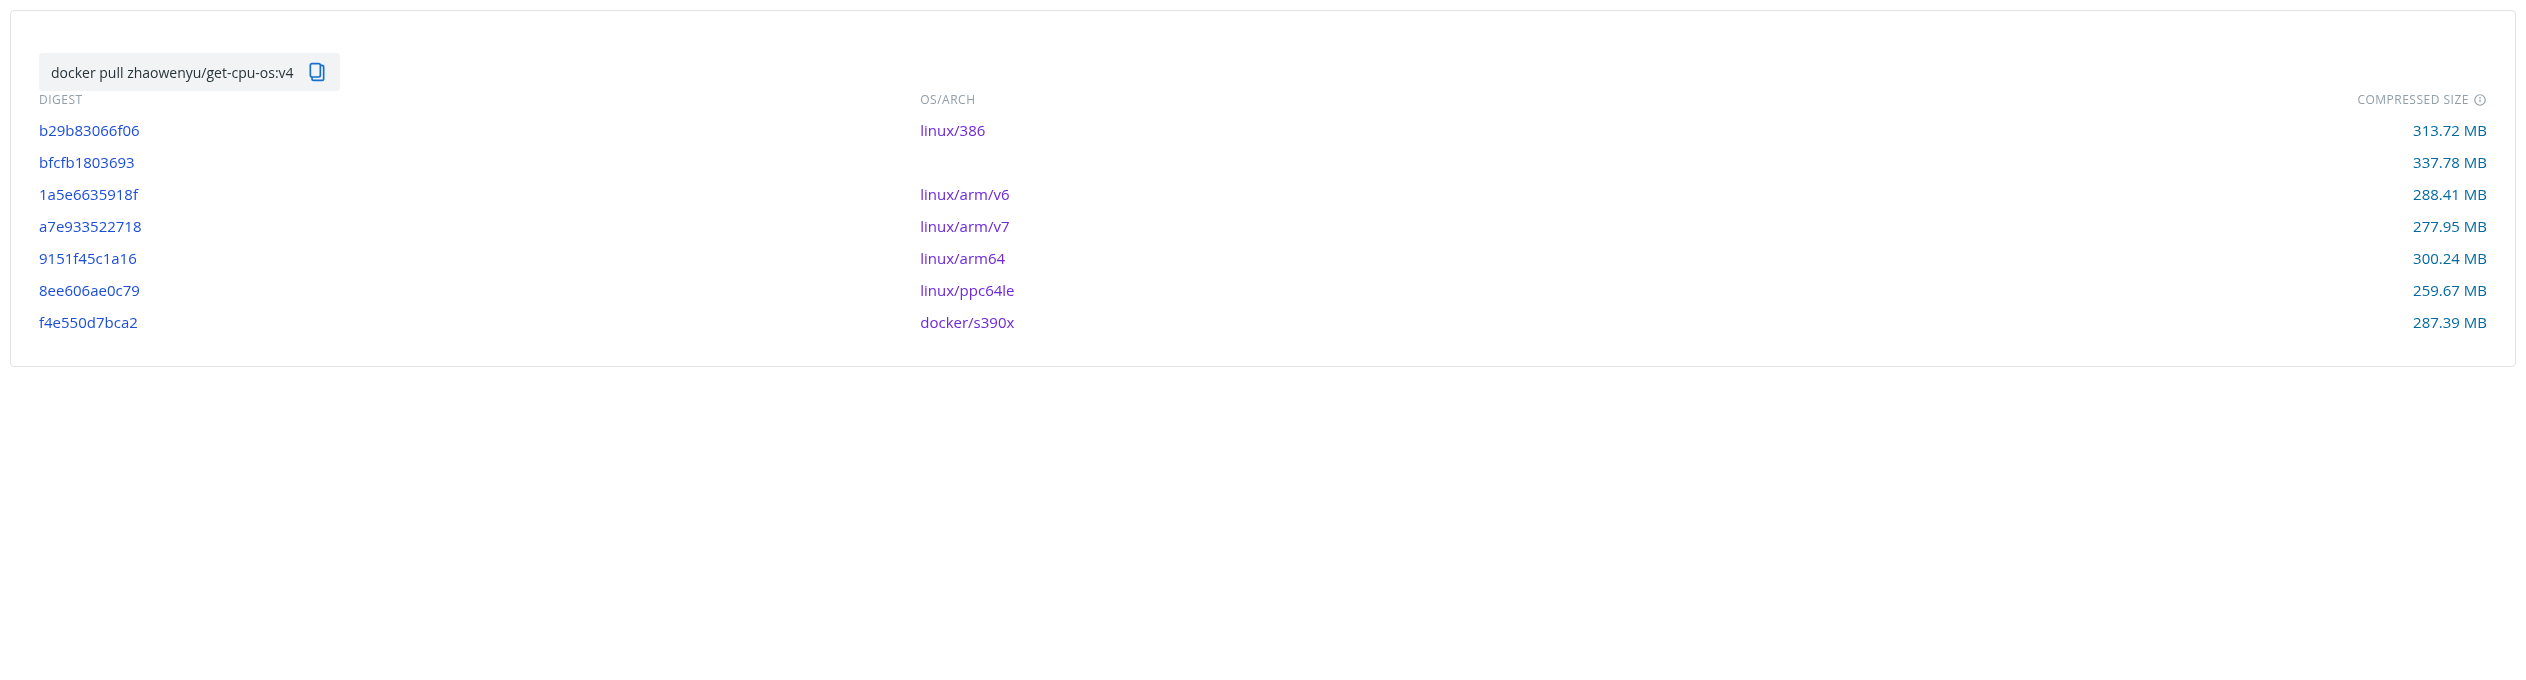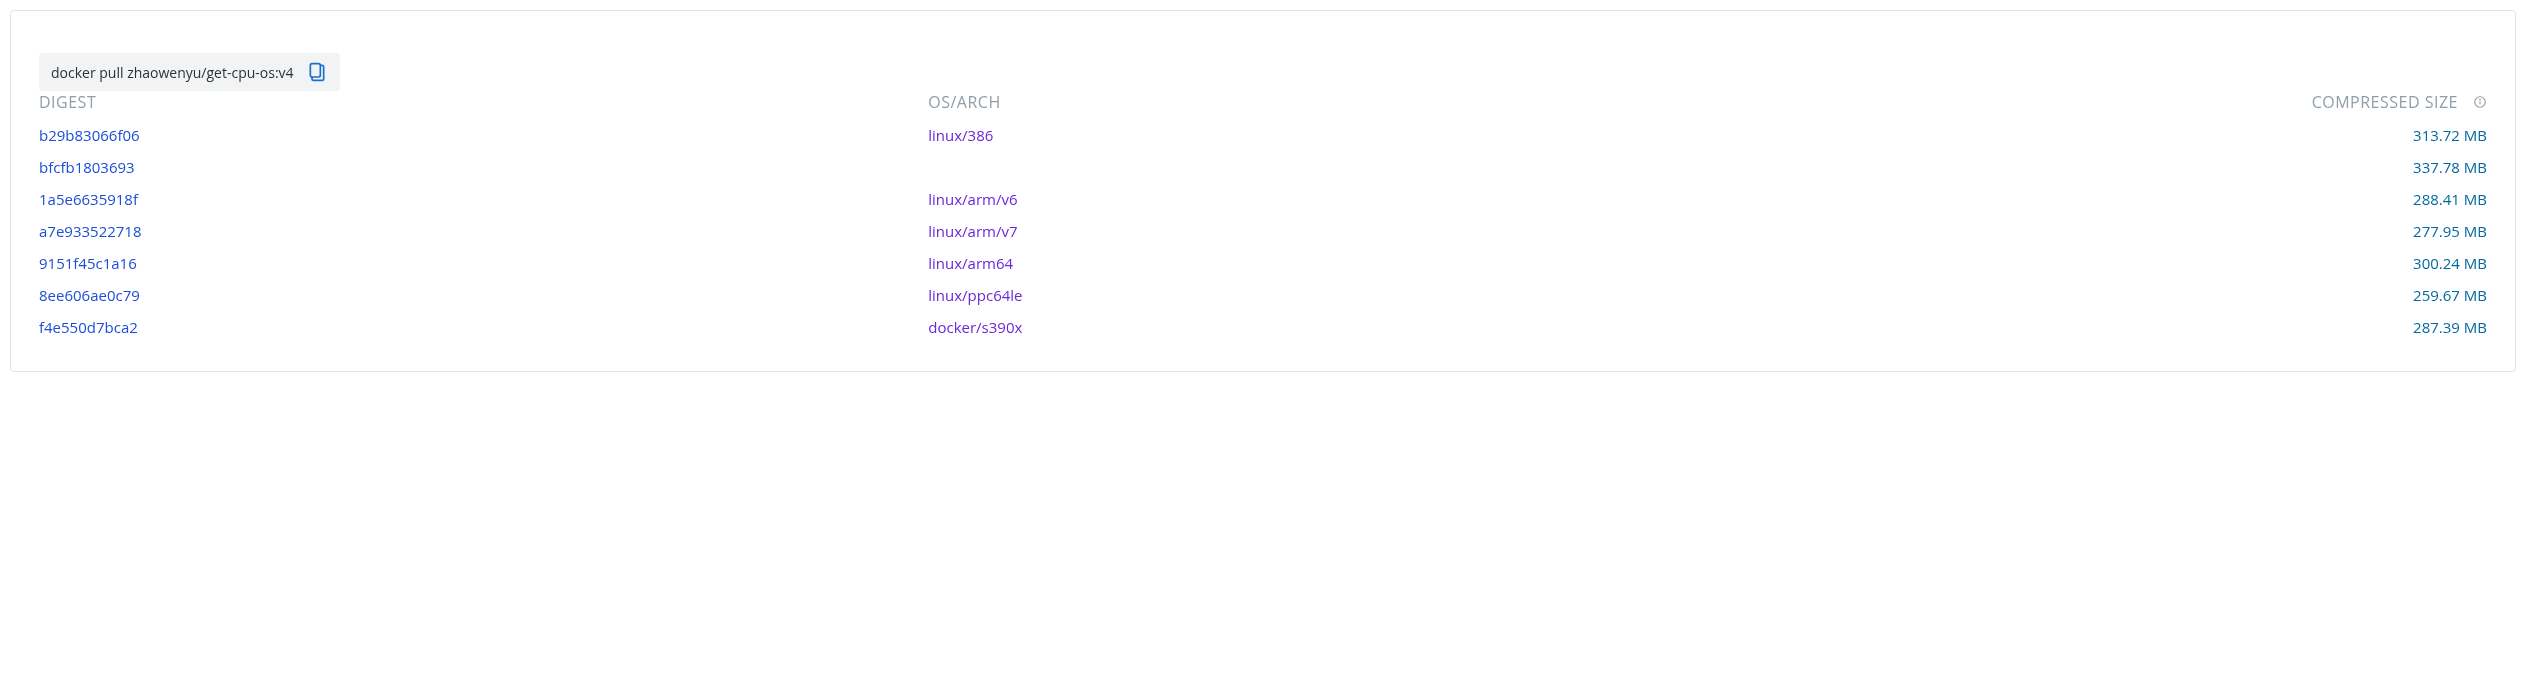--- a/index.html
+++ b/index.html
@@ -65,29 +65,29 @@
     cursor: pointer;
     display: flex;
     align-items: center;
     justify-content: center;
     width: 22px;
     height: 22px;
   }
   .copy-btn svg { width: 20px; height: 20px; }
   .table-head {
     display: flex;
-    font-size: 16px;
+    font-size: 12px;
     letter-spacing: 0.5px;
     color: #8f9ea8;
     text-transform: uppercase;
     padding-bottom: 6px;
   }
   .col-digest { flex: 0 0 36%; }
-  .col-osarch { flex: 0 0 40%; margin-left: 8px; }
-  .col-size { flex: 1; text-align: right; display: flex; justify-content: flex-end; align-items: center; gap: 15px; }
+  .col-osarch { flex: 0 0 40%; }
+  .col-size { flex: 1; text-align: right; display: flex; justify-content: flex-end; align-items: center; gap: 4px; }
   .info-icon {
     display: inline-flex;
     align-items: center;
     justify-content: center;
     width: 14px;
     height: 14px;
   }
   .info-icon svg { width: 14px; height: 14px; }
   .rows { }
   .row {

